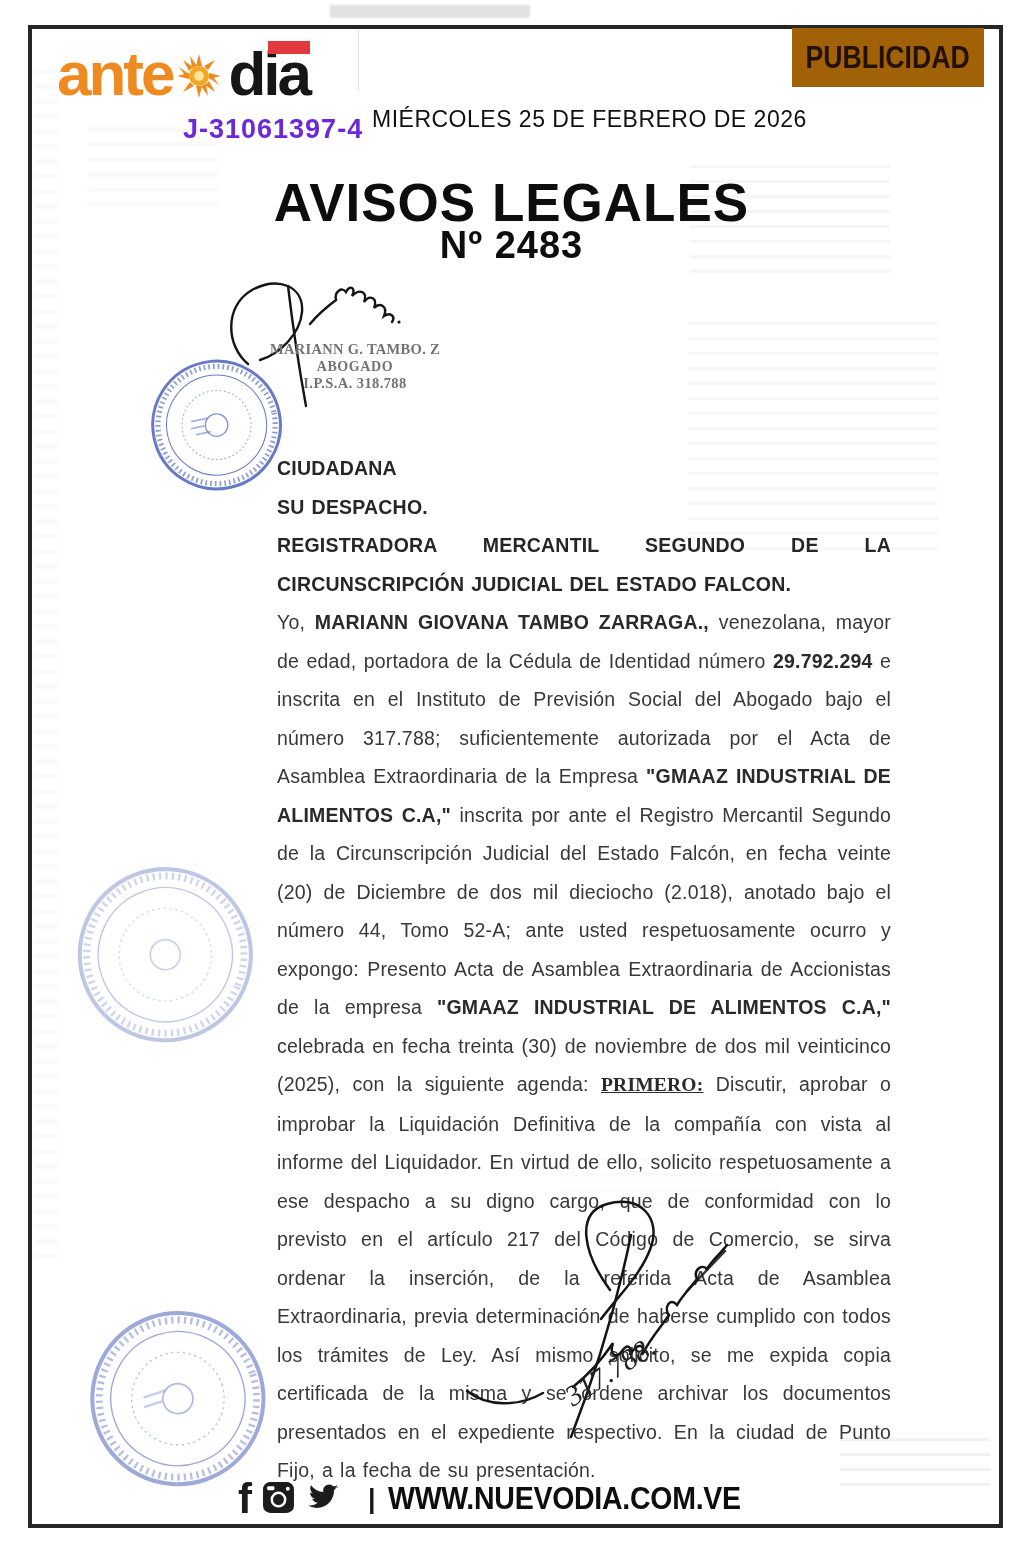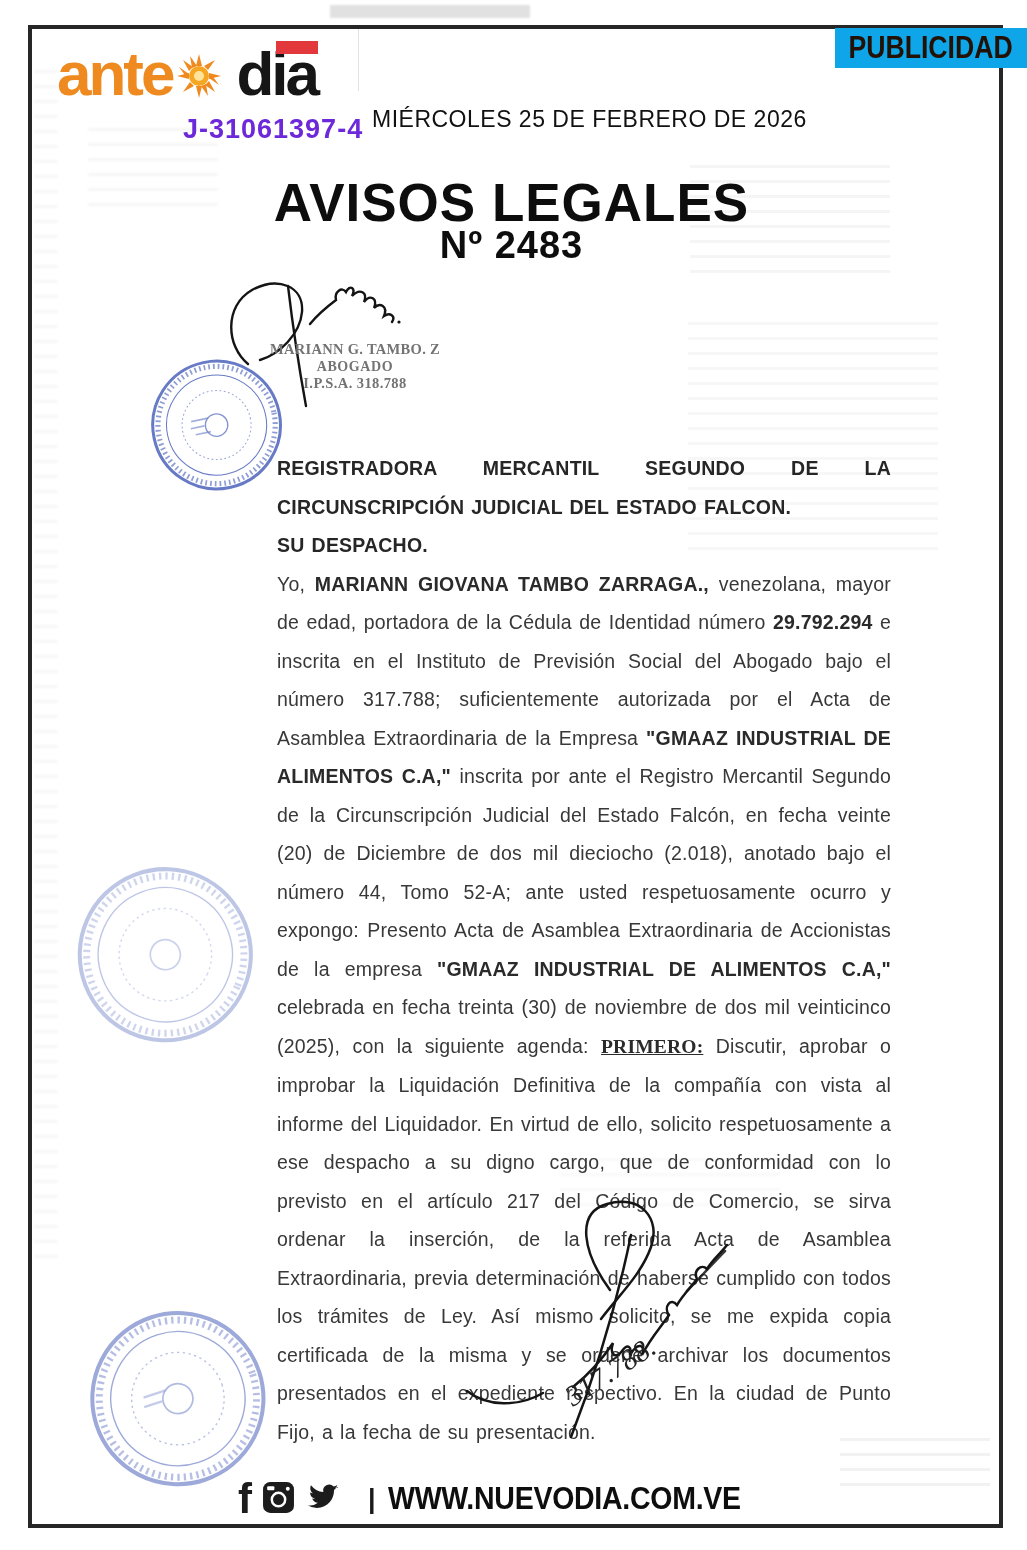--- a/index.html
+++ b/index.html
@@ -8,26 +8,26 @@
     font-family:"Liberation Sans", sans-serif;overflow:hidden;
   }
   .sheet{
     position:absolute;left:28px;top:25px;width:967px;height:1495px;
     border:4px solid #262626;background:#ffffff;
   }
   
   .logo{position:absolute;left:57px;top:38px;height:80px;white-space:nowrap;}
   .logo-part{font-weight:800;font-size:62px;letter-spacing:-3px;display:inline-block;vertical-align:top;line-height:72px;}
   .logo-nuev{color:#EE8A1F;}
-  .logo-dia{color:#161616;position:relative;margin-left:12px;}
+  .logo-dia{color:#161616;position:relative;margin-left:4px;}
   .logo-redbar{position:absolute;left:40px;top:3px;width:42px;height:13px;background:#E2373B;}
   .logo-sun{display:inline-block;vertical-align:top;margin:14px 1px 0 3px;}
   .logo-reg{position:absolute;left:183px;top:114px;font-size:27px;font-weight:600;color:#6d28d9;letter-spacing:1px;}
   .publicidad{
-    position:absolute;left:835px;top:28px;width:192px;height:40px;background:#0ea5e9;
+    position:absolute;left:792px;top:28px;width:192px;height:59px;background:#a16207;
     display:flex;align-items:center;justify-content:center;
   }
   .publicidad span{font-weight:800;font-size:31px;color:#241106;transform:scaleX(.86);letter-spacing:0px;}
   .dateline{position:absolute;left:372px;top:106px;font-size:23px;font-weight:400;color:#111;letter-spacing:.5px;}
   
   .avisos{position:absolute;left:28px;top:172px;width:967px;text-align:center;font-size:53px;font-weight:800;color:#0d0d0d;letter-spacing:1px;}
   .aviso-num{position:absolute;left:28px;top:224px;width:967px;text-align:center;font-size:38px;font-weight:800;color:#0d0d0d;letter-spacing:1px;}
   
   .sig1{position:absolute;left:218px;top:276px;}
   .attorney{position:absolute;left:250px;top:341px;width:210px;text-align:center;
@@ -157,22 +157,23 @@
     <circle cx="80" cy="80" r="74" stroke-width="3.5"></circle>
     <circle cx="80" cy="80" r="68" stroke-width="6" stroke-dasharray="2 3.5" opacity=".75"></circle>
     <circle cx="80" cy="80" r="58" stroke-width="1.2"></circle>
     <circle cx="80" cy="80" r="40" stroke-width="1.2" stroke-dasharray="2 3" opacity=".7"></circle>
     <circle cx="80" cy="80" r="13" stroke-width="1.5" opacity=".8"></circle>
     <path d="M52,70 h20 M50,78 h16" stroke-width="2" opacity=".6"></path>
   </svg>
 </div>
 
 <div class="letter">
+  <div class="hd">CIUDADANA</div>
+  <div class="hd">SU DESPACHO.</div>
   <div class="hd">REGISTRADORA MERCANTIL SEGUNDO DE LA CIRCUNSCRIPCIÓN JUDICIAL DEL ESTADO FALCON.</div>
-  <div class="hd">SU DESPACHO.</div>
   <p><span>Yo, </span><b>MARIANN GIOVANA TAMBO ZARRAGA.,</b><span> venezolana, mayor de edad, portadora de la Cédula de Identidad número </span><b>29.792.294</b><span> e inscrita en el Instituto de Previsión Social del Abogado bajo el número 317.788; suficientemente autorizada por el Acta de Asamblea Extraordinaria de la Empresa </span><b>"GMAAZ INDUSTRIAL DE ALIMENTOS C.A,"</b><span> inscrita por ante el Registro Mercantil Segundo de la Circunscripción Judicial del Estado Falcón, en fecha veinte (20) de Diciembre de dos mil dieciocho (2.018), anotado bajo el número 44, Tomo 52-A; ante usted respetuosamente ocurro y expongo: Presento Acta de Asamblea Extraordinaria de Accionistas de la empresa </span><b>"GMAAZ INDUSTRIAL DE ALIMENTOS C.A,"</b><span> celebrada en fecha treinta (30) de noviembre de dos mil veinticinco (2025), con la siguiente agenda: </span><b class="seg-u">PRIMERO:</b><span> Discutir, aprobar o improbar la Liquidación Definitiva de la compañía con vista al informe del Liquidador. En virtud de ello, solicito respetuosamente a ese despacho a su digno cargo, que de conformidad con lo previsto en el artículo 217 del Código de Comercio, se sirva ordenar la inserción, de la referida Acta de Asamblea Extraordinaria, previa determinación de haberse cumplido con todos los trámites de Ley. Así mismo solicito, se me expida copia certificada de la misma y se ordene archivar los documentos presentados en el expediente respectivo. En la ciudad de Punto Fijo, a la fecha de su presentación.</span></p>
 </div>
 
 <div class="sig2">
   <svg width="340" height="250" viewBox="0 0 340 250" fill="none" stroke="#151515" stroke-width="2.5" stroke-linecap="round">
     <path d="M155,95 C128,58 120,18 152,9 C186,-1 206,24 196,52 C186,80 164,100 146,124"></path>
     <path d="M176,40 C162,108 140,180 116,242"></path>
     <path d="M12,196 C32,212 64,212 88,198"></path>
     <path d="M118,192 C138,176 150,160 158,148 C154,160 161,164 167,156 C173,148 177,152 175,160 C183,146 191,150 187,160 C196,142 206,132 214,120 C208,112 216,102 222,110 C228,100 236,92 242,84 C238,76 246,68 252,74 C258,64 266,58 272,50"></path>
     <path d="M232,96 C246,82 258,68 270,56" opacity=".85"></path>

